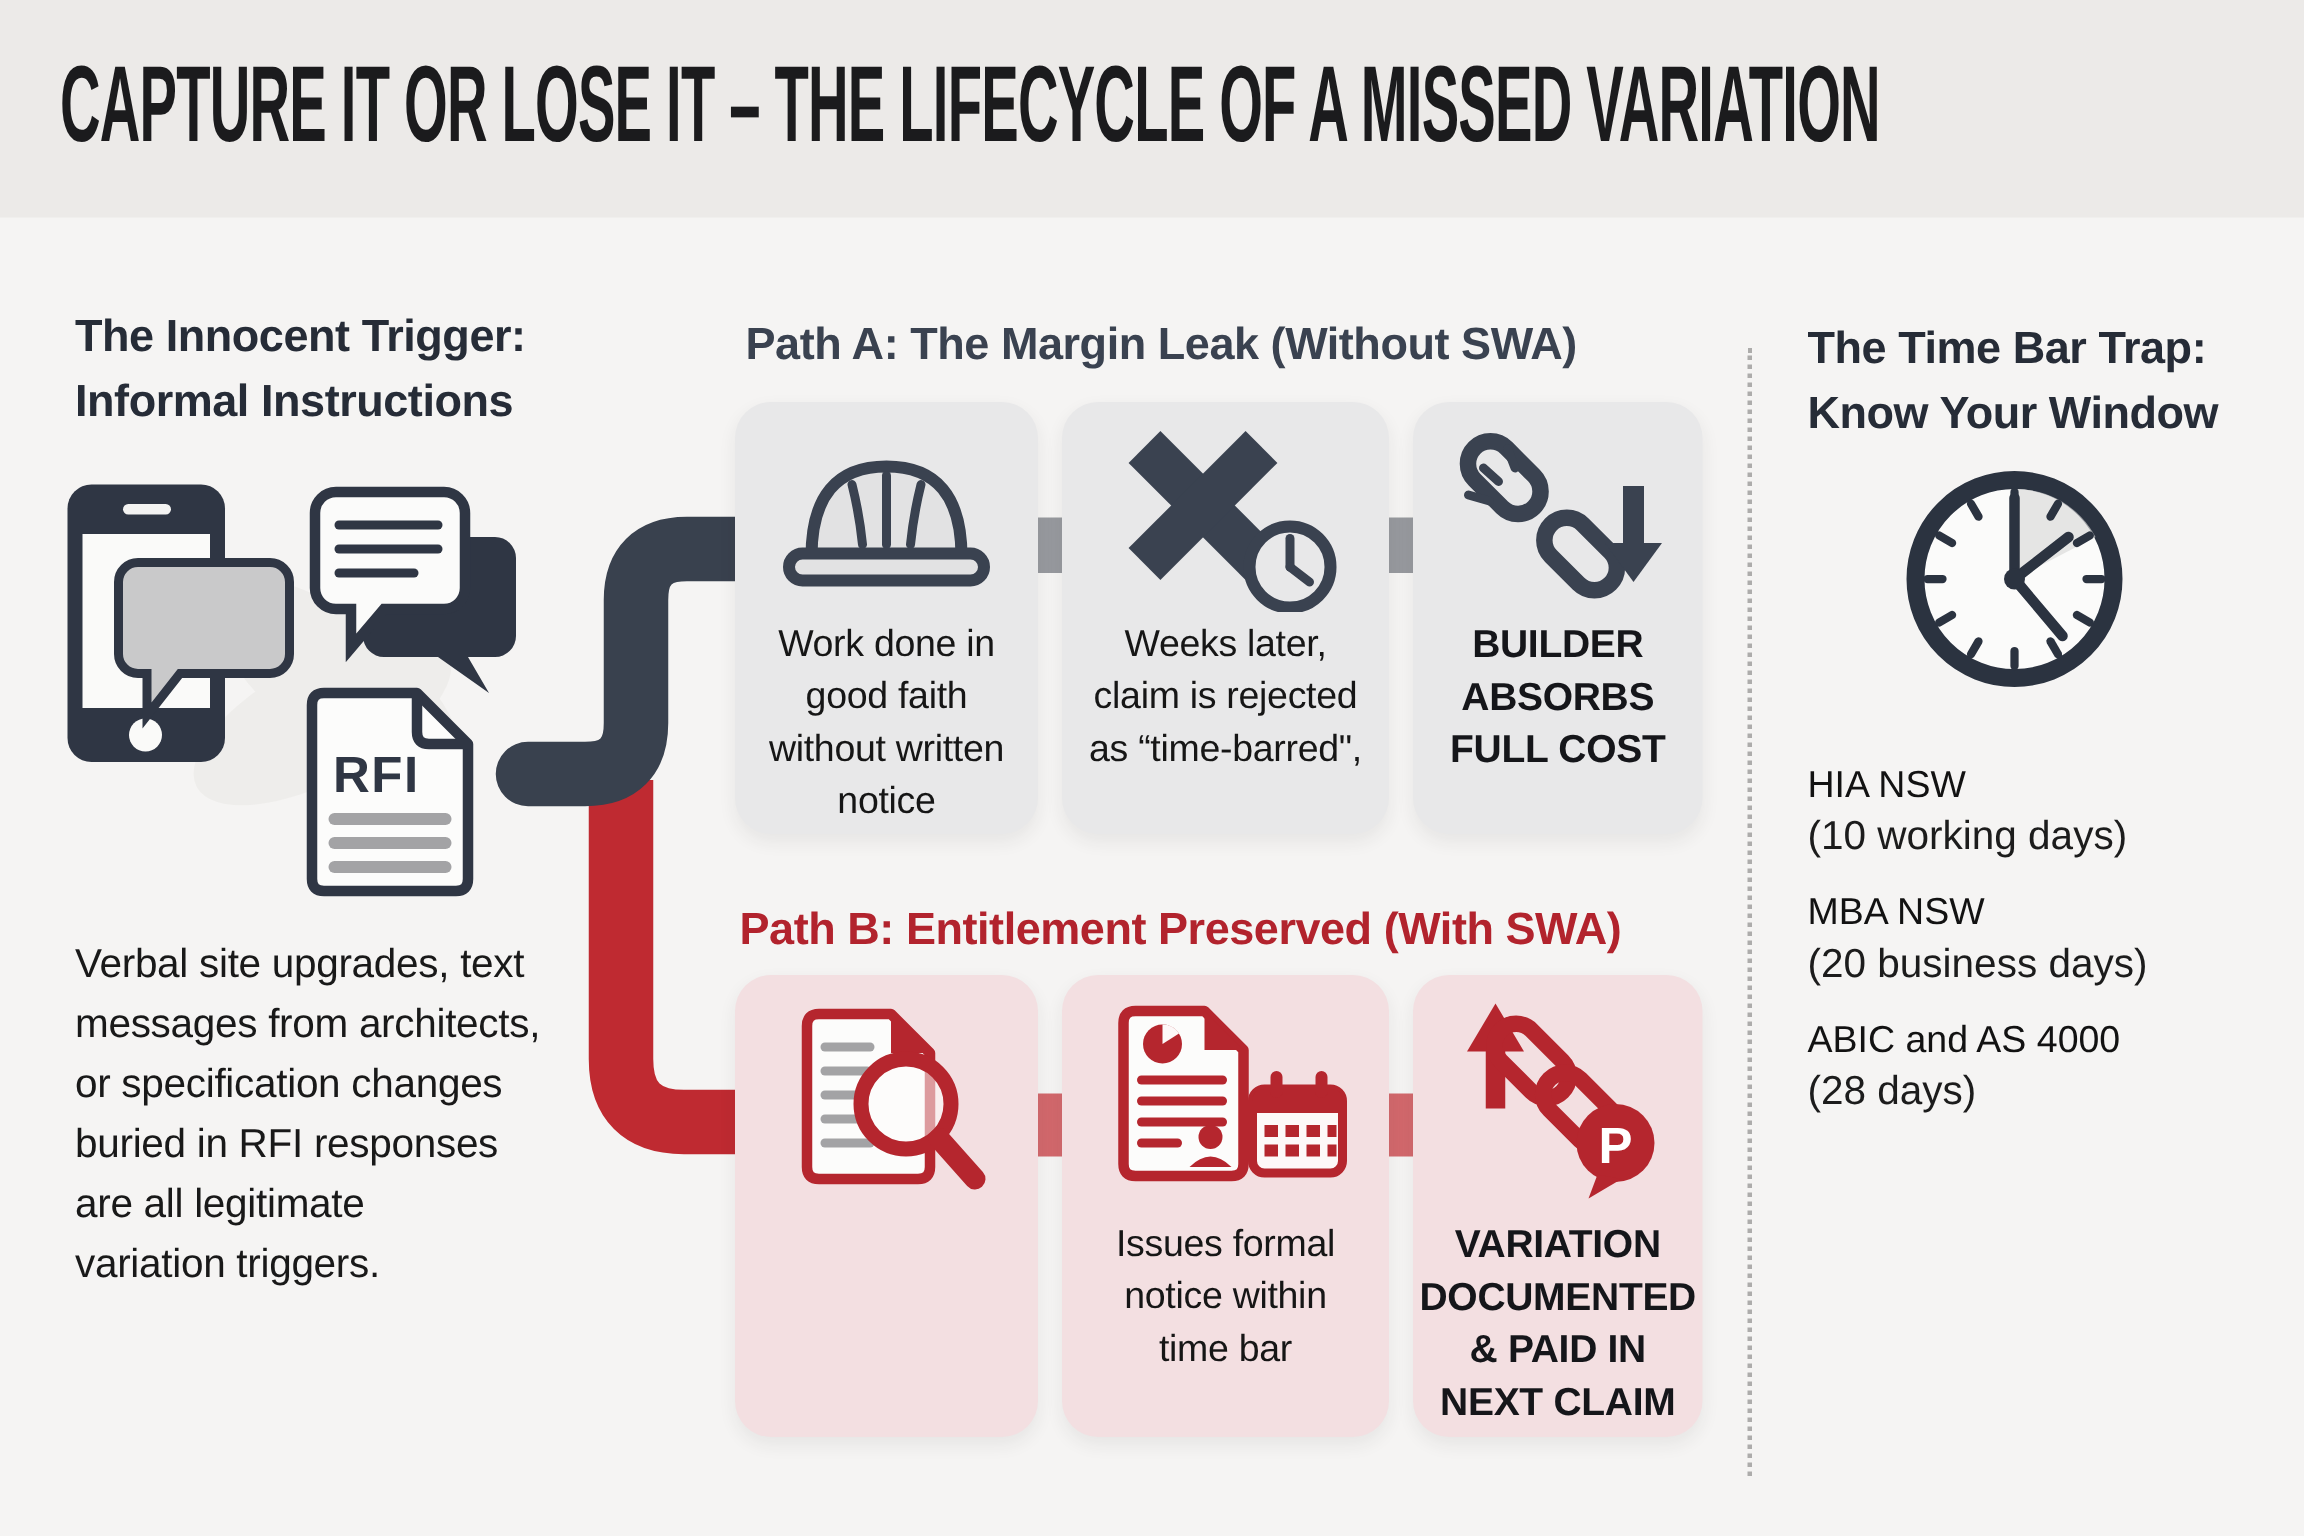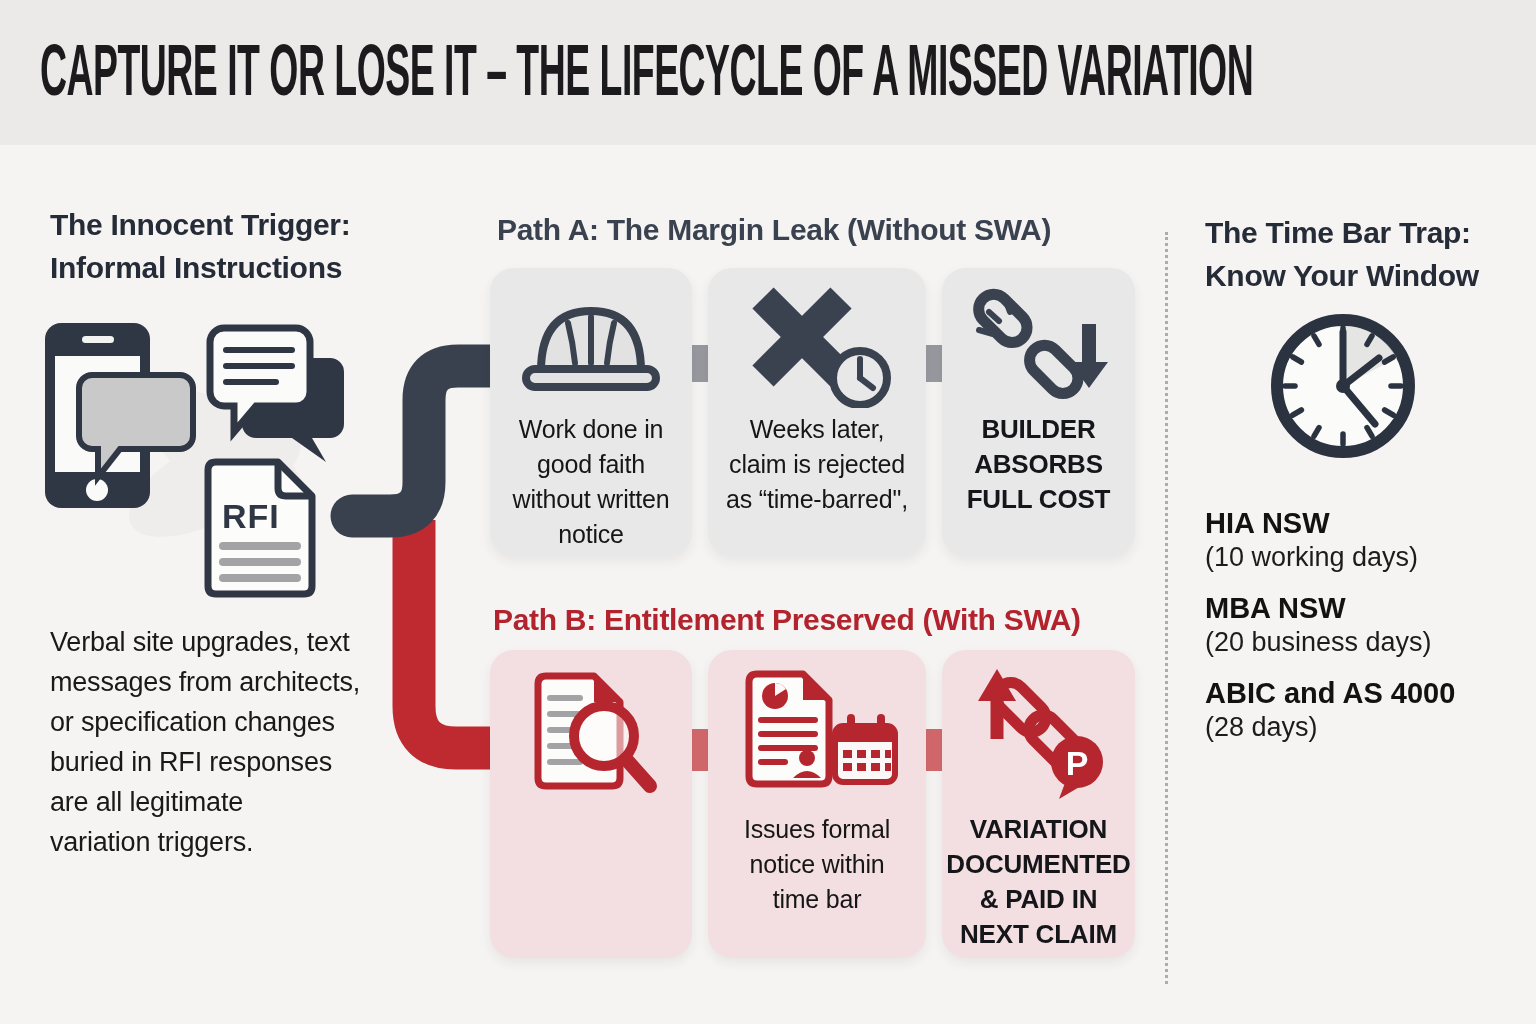--- a/index.html
+++ b/index.html
@@ -38,21 +38,21 @@
   .row-b .step-icon{height:140px;margin-top:10px;}
   .step-text{width:100%;font-size:25px;line-height:35px;text-align:center;color:#161616;
     white-space:pre-line;letter-spacing:-.2px;margin-top:4px;}
   .row-b .step-text{margin-top:12px;}
   .step-text.bold{font-weight:bold;font-size:26px;color:#15161a;}
   .sep{position:absolute;left:1165px;top:232px;height:752px;width:0;
     border-left:3px dotted var(--dot);}
   .clockpos{position:absolute;left:1263px;top:306px;}
   .winlist{position:absolute;left:1205px;top:506px;}
   .win-item{margin-bottom:17px;}
-  .win-name{font-size:29px;font-weight:bold;line-height:35px;color:#121212;}
+  .win-name{font-size:25px;font-weight:normal;line-height:35px;color:#121212;}
   .win-period{font-size:27px;line-height:33px;color:#1c1c1c;}
   
   .sd{stroke:var(--slate);} .fd{fill:var(--slate);}
   .sr{stroke:var(--icon-red);} .fr{fill:var(--icon-red);}
   .fw{fill:#fcfcfb;} .nf{fill:none;} .sg{stroke:var(--line-gray);}
   .sbg{stroke:#2f3644;} .fbg{fill:#2f3644;}
   text.rfi{font:bold 34px "Liberation Sans",sans-serif;fill:#2f3644;letter-spacing:1px;}
   text.pbadge{font:bold 34px "Liberation Sans",sans-serif;fill:#ffffff;}
 </style>
 </head>

